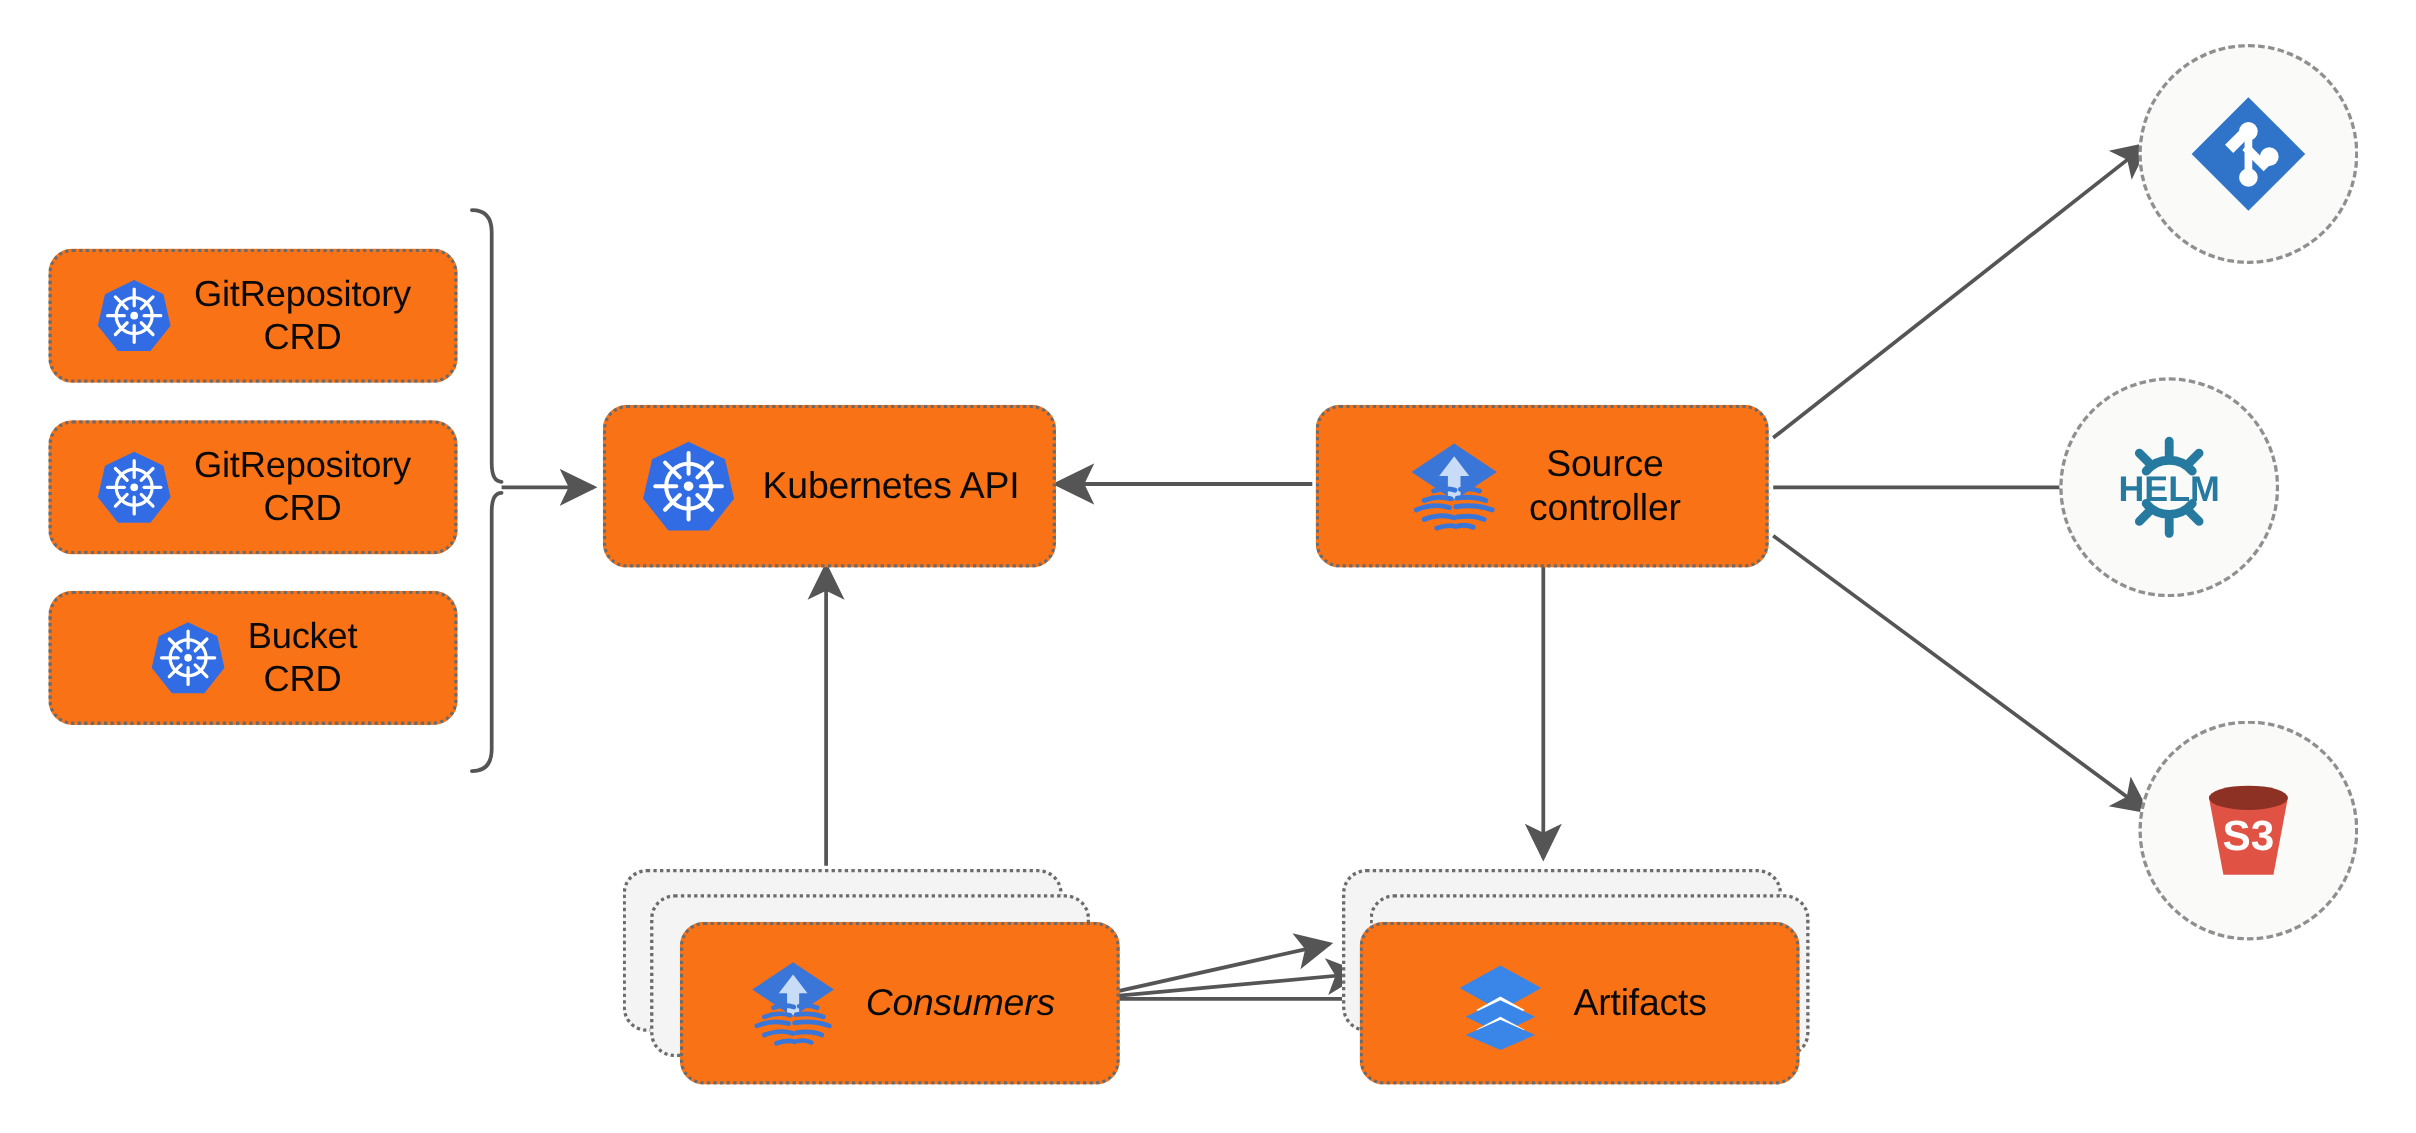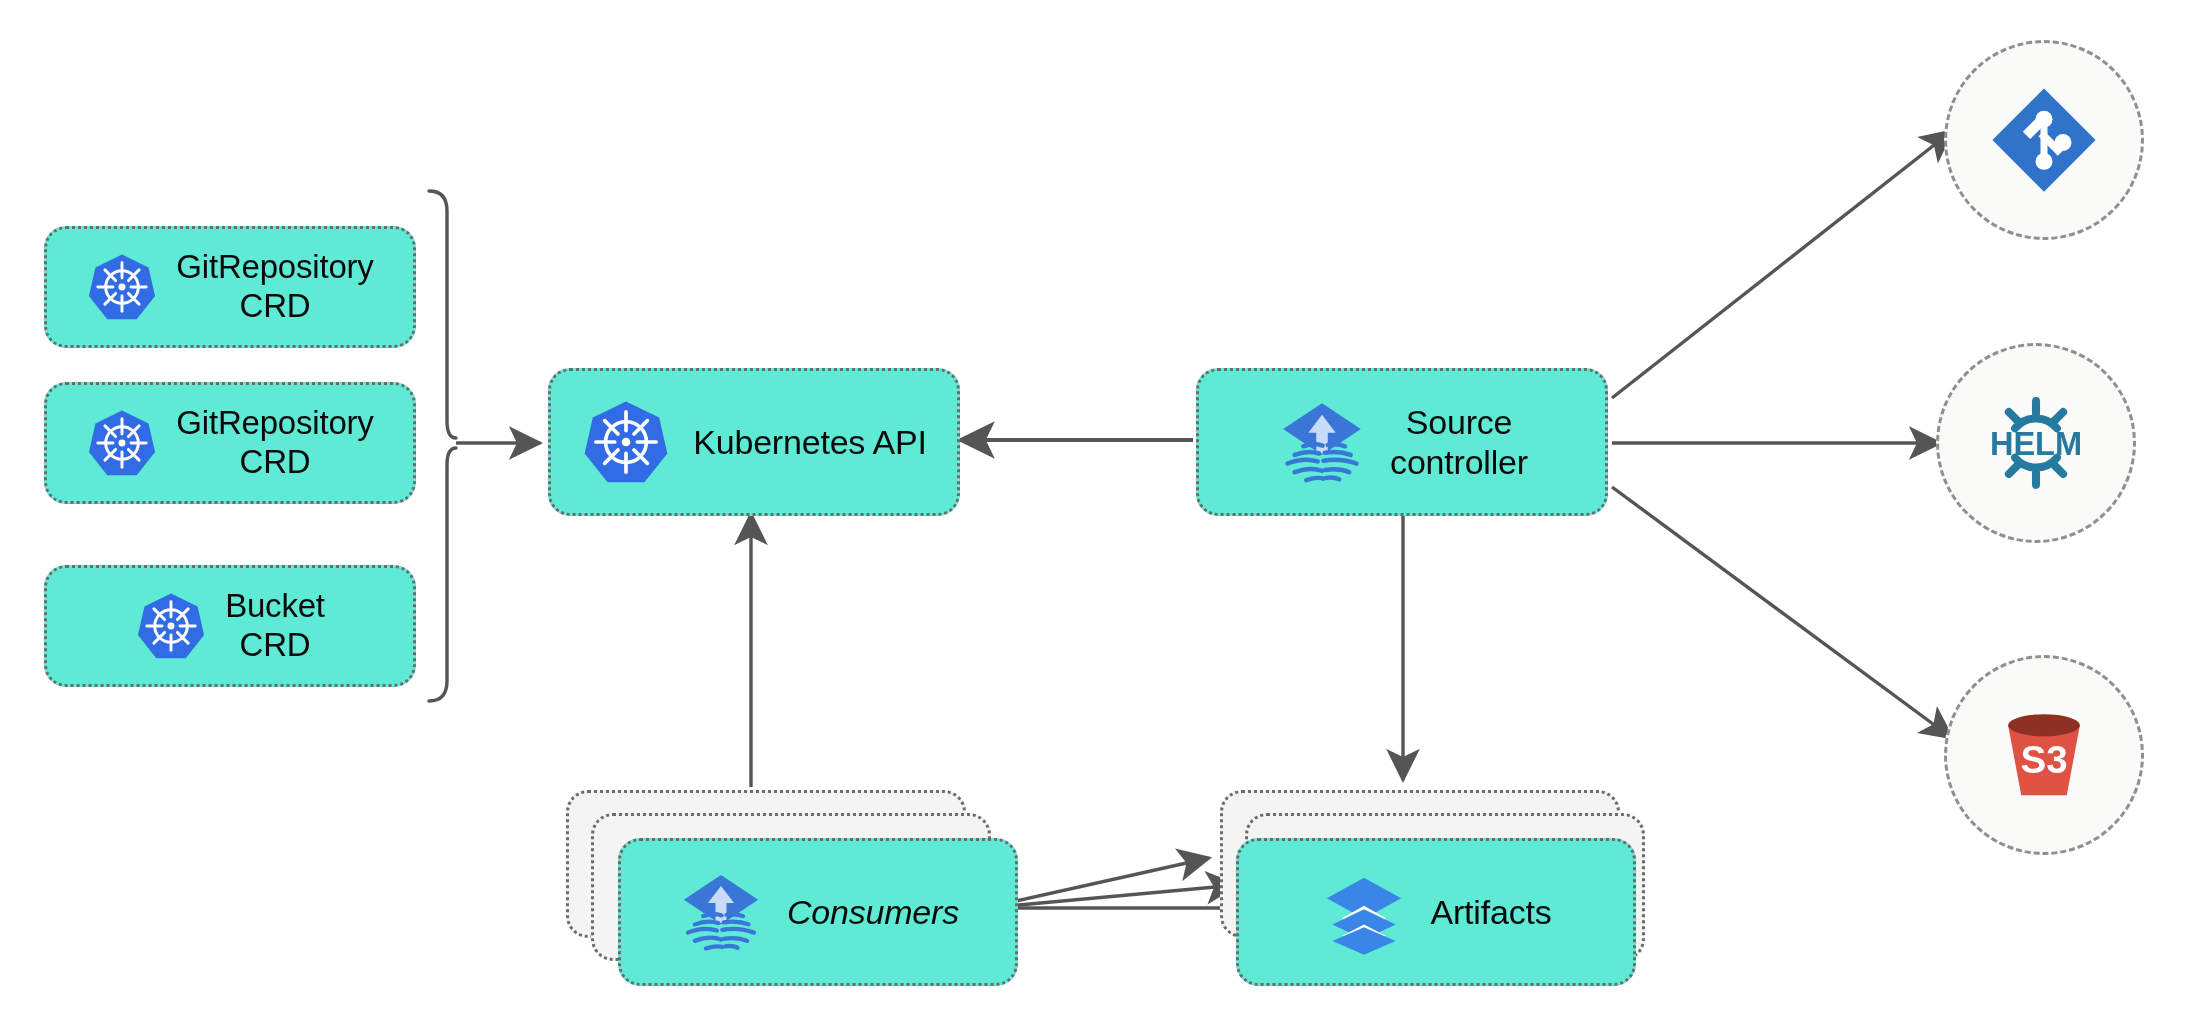--- a/index.html
+++ b/index.html
@@ -24,21 +24,21 @@
     top: 0;
     width: 2196px;
     height: 1030px;
     pointer-events: none;
   }
 
   
   .node {
     position: absolute;
     box-sizing: border-box;
-    background: #5eead4;
+    background: #f97316;
     border: 3px dotted #6b6b6b;
     border-radius: 22px;
     display: flex;
     align-items: center;
     justify-content: flex-start;
   }
   .node-ghost {
     position: absolute;
     box-sizing: border-box;
     background: #f4f4f4;
@@ -169,21 +169,21 @@
             <line x1="47.2" y1="16.8" x2="37.7" y2="26.3"></line>
             <line x1="26.3" y1="37.7" x2="16.8" y2="47.2"></line>
           </g>
         </svg>
       </span>
       <span class="node-label">GitRepository
 CRD</span>
     </div>
   </div>
 
-  <div class="node crd-box" style="left:44px; top:565px;">
+  <div class="node crd-box" style="left:44px; top:537px;">
     <div class="node-inner">
       <span class="icon-slot">
         <svg width="72" height="72" viewBox="0 0 64 64">
           <path d="M32 3.2 L55.6 14.6 L61.4 40.1 L45.1 60.6 L18.9 60.6 L2.6 40.1 L8.4 14.6 Z" fill="#326ce5"></path>
           <g fill="none" stroke="#ffffff" stroke-width="2.6" stroke-linecap="round">
             <circle cx="32" cy="32" r="14.5"></circle>
             <circle cx="32" cy="32" r="3.1" fill="#ffffff" stroke="none"></circle>
             <line x1="32" y1="10.5" x2="32" y2="24"></line>
             <line x1="32" y1="40" x2="32" y2="53.5"></line>
             <line x1="10.5" y1="32" x2="24" y2="32"></line>
@@ -300,21 +300,21 @@
           <rect x="30.1" y="22" width="3.8" height="22" rx="1.9"></rect>
           <path d="M32 27 L42.5 37.5 L39.5 40.5 L29 30 Z"></path>
           <circle cx="32" cy="20.8" r="4.6"></circle>
           <circle cx="32" cy="43.6" r="4.6"></circle>
           <circle cx="42.3" cy="33.3" r="4.6"></circle>
         </g>
       </svg>
     </span>
   </div>
 
-  <div class="circle-node" style="left:1936px; top:343px;">
+  <div class="circle-node" style="left:1872px; top:343px;">
     <span class="icon-slot">
       <svg width="124" height="100" viewBox="0 0 80 64">
         <g stroke="#277a9f" stroke-width="5.2" fill="none" stroke-linecap="round">
           <path d="M26.5 22.5 A 17.5 17.5 0 0 1 53.5 22.5"></path>
           <path d="M26.5 41.5 A 17.5 17.5 0 0 0 53.5 41.5"></path>
           <line x1="40" y1="5" x2="40" y2="13"></line>
           <line x1="40" y1="51" x2="40" y2="59"></line>
           <line x1="22.5" y1="12" x2="28.2" y2="17.7"></line>
           <line x1="51.8" y1="46.3" x2="57.5" y2="52"></line>
           <line x1="57.5" y1="12" x2="51.8" y2="17.7"></line>

